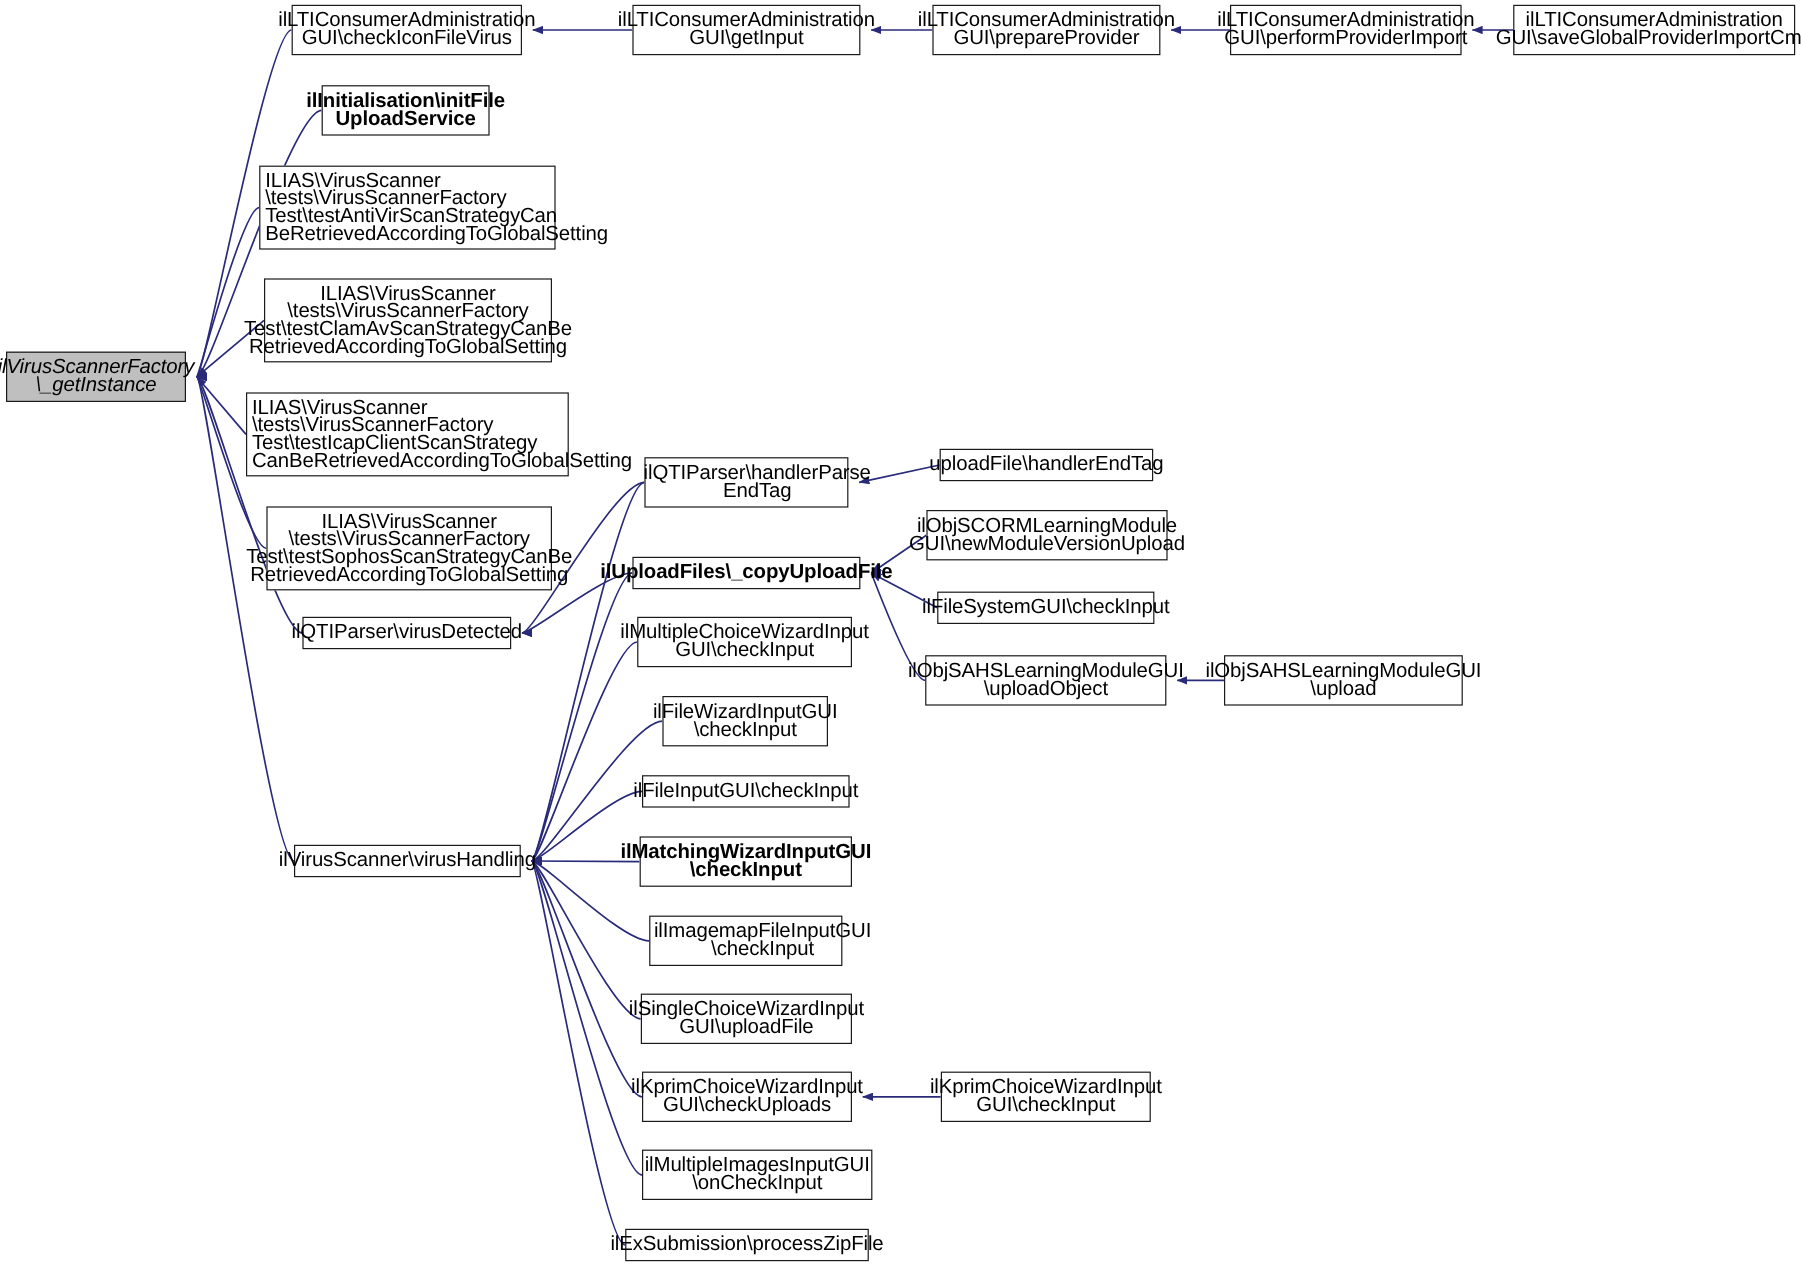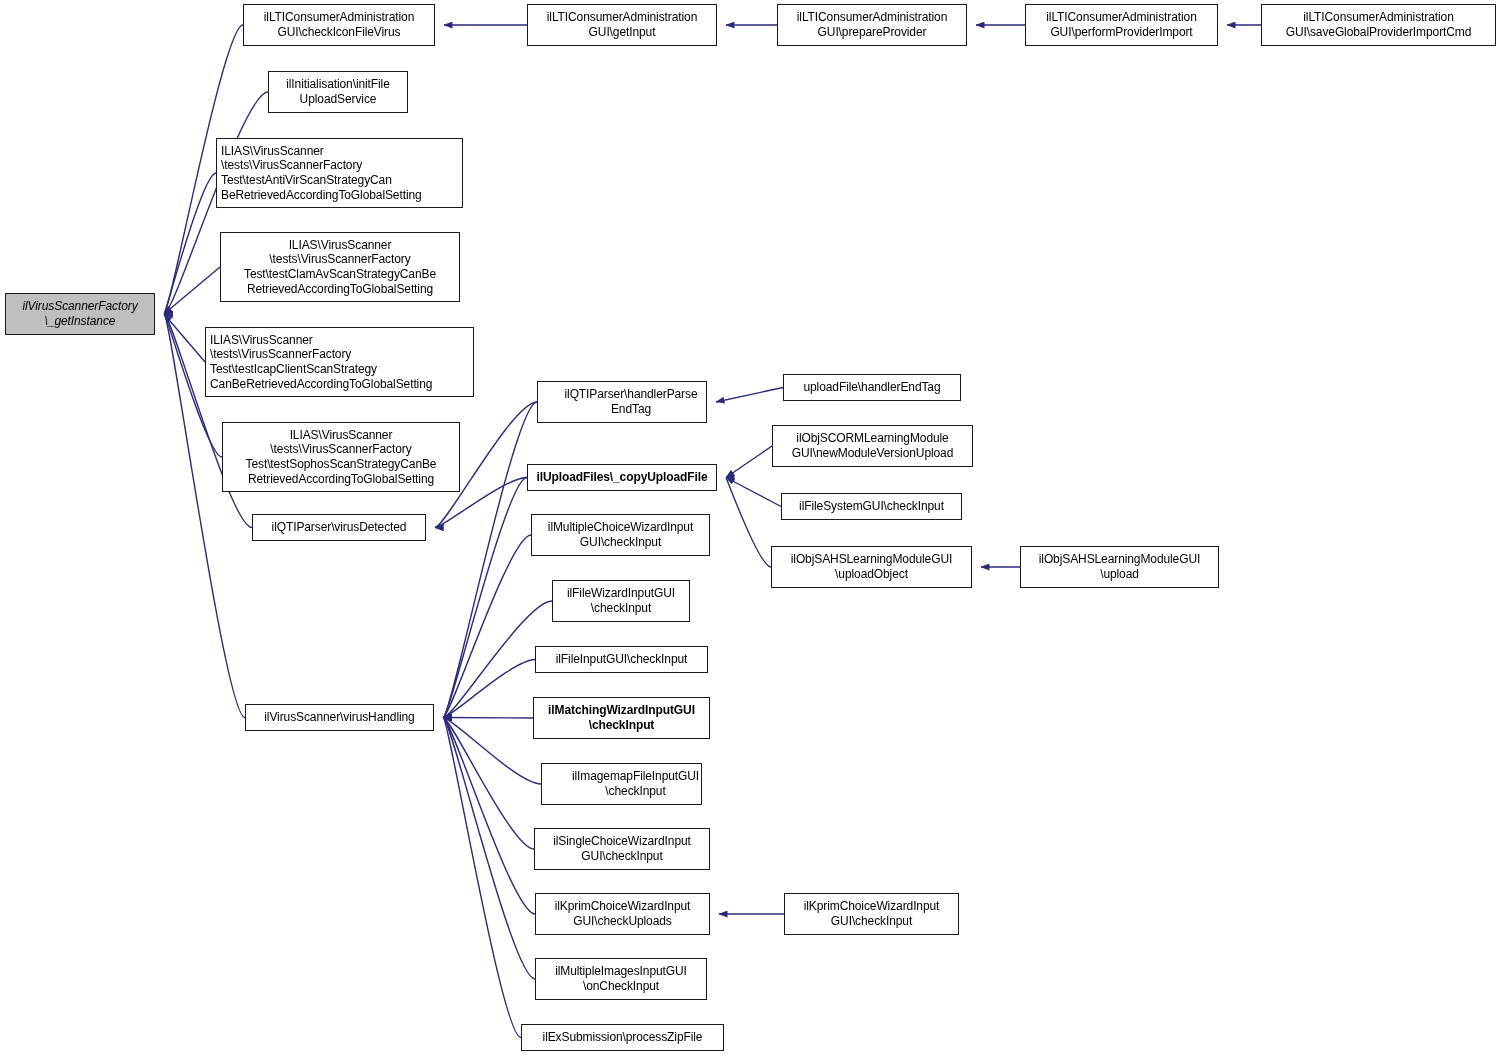--- a/index.html
+++ b/index.html
@@ -27,21 +27,21 @@
   .node {
     position: absolute;
     box-sizing: border-box;
     border: 1px solid #1a1a1a;
     background: #ffffff;
     color: #000000;
     display: flex;
     align-items: center;
     justify-content: center;
     text-align: center;
-    font-size: 12px;
+    font-size: 17px;
     line-height: 14.6px;
     letter-spacing: -0.1px;
     white-space: pre-line;
     padding: 1px 4px;
     z-index: 5;
   }
   .node.highlight {
     background: #bfbfbf;
   }
   .node.left-align {
@@ -99,21 +99,21 @@
       <div class="node" style="left: 243px; top: 4px; width: 192px; height: 42px;">ilLTIConsumerAdministration
 GUI\checkIconFileVirus</div>
       <div class="node" style="left: 527px; top: 4px; width: 190px; height: 42px;">ilLTIConsumerAdministration
 GUI\getInput</div>
       <div class="node" style="left: 777px; top: 4px; width: 190px; height: 42px;">ilLTIConsumerAdministration
 GUI\prepareProvider</div>
       <div class="node" style="left: 1025px; top: 4px; width: 193px; height: 42px;">ilLTIConsumerAdministration
 GUI\performProviderImport</div>
       <div class="node" style="left: 1261px; top: 4px; width: 235px; height: 42px;">ilLTIConsumerAdministration
 GUI\saveGlobalProviderImportCmd</div>
-      <div class="node" style="left: 268px; top: 71px; width: 140px; height: 42px;">ilInitialisation\initFile
+      <div class="node" style="left: 268px; top: 71px; width: 140px; height: 42px; font-weight: bold;">ilInitialisation\initFile
 UploadService</div>
       <div class="node left-align" style="left: 216px; top: 138px; width: 247px; height: 70px;">ILIAS\VirusScanner
 \tests\VirusScannerFactory
 Test\testAntiVirScanStrategyCan
 BeRetrievedAccordingToGlobalSetting</div>
       <div class="node" style="left: 220px; top: 232px; width: 240px; height: 70px;">ILIAS\VirusScanner
 \tests\VirusScannerFactory
 Test\testClamAvScanStrategyCanBe
 RetrievedAccordingToGlobalSetting</div>
       <div class="node left-align" style="left: 205px; top: 327px; width: 269px; height: 70px;">ILIAS\VirusScanner
@@ -139,23 +139,23 @@
       <div class="node" style="left: 531px; top: 514px; width: 179px; height: 42px;">ilMultipleChoiceWizardInput
 GUI\checkInput</div>
       <div class="node" style="left: 552px; top: 580px; width: 138px; height: 42px;">ilFileWizardInputGUI
 \checkInput</div>
       <div class="node" style="left: 535px; top: 646px; width: 173px; height: 27px;">ilFileInputGUI\checkInput</div>
       <div class="node" style="left: 533px; top: 697px; width: 177px; height: 42px; font-weight: bold;">ilMatchingWizardInputGUI
 \checkInput</div>
       <div class="node" style="left: 541px; top: 763px; width: 161px; height: 42px; padding-left: 32px;">ilImagemapFileInputGUI
 \checkInput</div>
       <div class="node" style="left: 534px; top: 828px; width: 176px; height: 42px;">ilSingleChoiceWizardInput
-GUI\checkInput</div>
+GUI\uploadFile</div>
       <div class="node" style="left: 535px; top: 893px; width: 175px; height: 42px;">ilKprimChoiceWizardInput
 GUI\checkUploads</div>
       <div class="node" style="left: 784px; top: 893px; width: 175px; height: 42px;">ilKprimChoiceWizardInput
 GUI\checkInput</div>
-      <div class="node" style="left: 535px; top: 958px; width: 172px; height: 42px;">ilMultipleImagesInputGUI
+      <div class="node" style="left: 535px; top: 958px; width: 192px; height: 42px;">ilMultipleImagesInputGUI
 \onCheckInput</div>
       <div class="node" style="left: 521px; top: 1024px; width: 203px; height: 27px;">ilExSubmission\processZipFile</div>
       <div class="node" style="left: 245px; top: 704px; width: 189px; height: 27px;">ilVirusScanner\virusHandling</div>
     </div>
 </div>
 
 </body></html>

